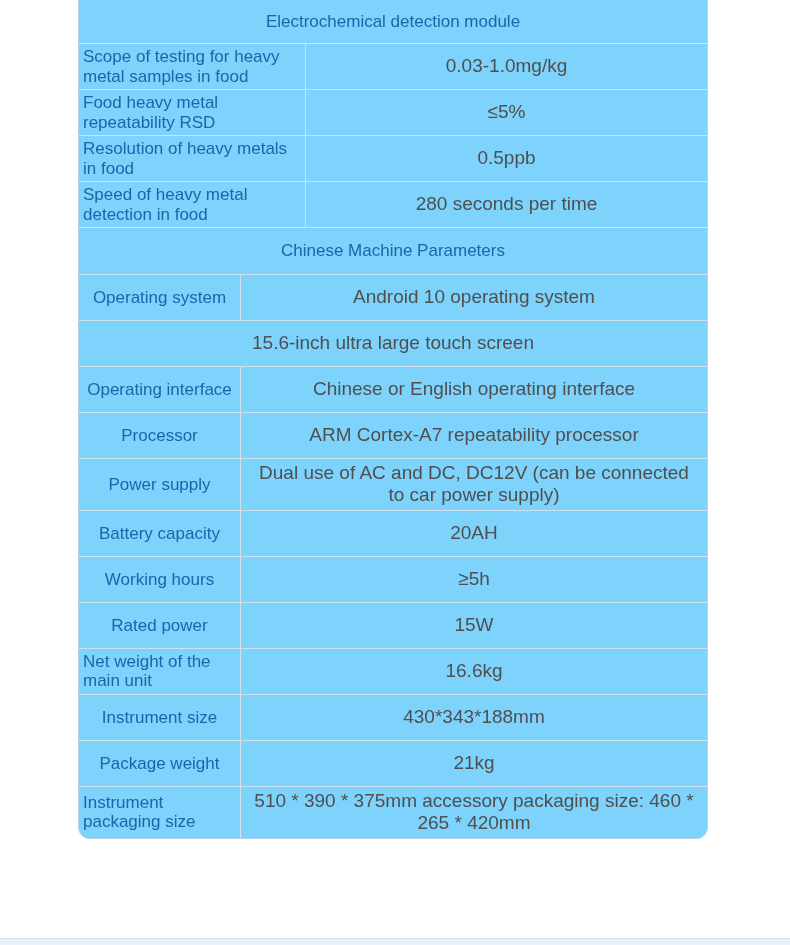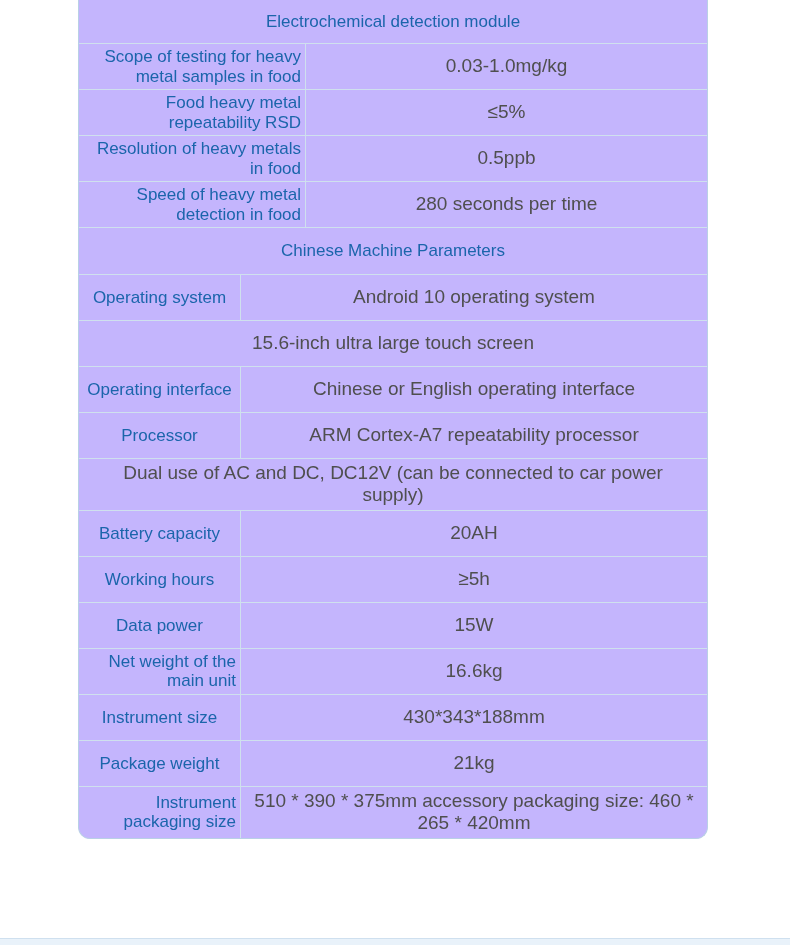--- a/index.html
+++ b/index.html
@@ -16,38 +16,38 @@
     width:790px;height:945px;position:relative;background:#ffffff;
     font-family:"Liberation Sans","DejaVu Sans",sans-serif;
     overflow:hidden;
   }
   .spec-table{
     position:absolute;left:78px;top:0;width:630px;
     border:1px solid var(--border-outer);
     border-top:none;
     border-radius:0 0 12px 12px;
     overflow:hidden;
-    background:#c4b5fd;
+    background:#7dd3fc;
   }
   .section-header{
     display:flex;align-items:center;justify-content:center;
     height:43px;text-align:center;
     color:var(--label-blue);font-size:17px;
     border-top:1px solid var(--border-inner);
   }
   .section-header.first{border-top:none;}
   .section-header.second{height:47px;}
   .row{
     display:flex;align-items:stretch;
     border-top:1px solid var(--border-inner);
     min-height:46px;
   }
   .row .label{
     display:flex;align-items:center;justify-content:center;
-    text-align:right;
+    text-align:left;
     color:var(--label-blue);font-size:17px;line-height:1.12;
     border-right:1px solid var(--border-inner);
     padding:3px 4px;
     flex:0 0 auto;
   }
   .row.s1 .label{width:227px;}
   .row.s2 .label{width:162px;}
   .row .value{
     flex:1 1 auto;
     display:flex;align-items:center;justify-content:center;
@@ -92,32 +92,33 @@
     </div>
     <div class="row s2">
       <div class="label">Operating interface</div>
       <div class="value">Chinese or English operating interface</div>
     </div>
     <div class="row s2">
       <div class="label">Processor</div>
       <div class="value">ARM Cortex-A7 repeatability processor</div>
     </div>
     <div class="row s2">
+      <div class="label">Power supply</div>
       <div class="value">Dual use of AC and DC, DC12V (can be connected to car power supply)</div>
     </div>
     <div class="row s2">
       <div class="label">Battery capacity</div>
       <div class="value">20AH</div>
     </div>
     <div class="row s2">
       <div class="label">Working hours</div>
       <div class="value">≥5h</div>
     </div>
     <div class="row s2">
-      <div class="label">Data power</div>
+      <div class="label">Rated power</div>
       <div class="value">15W</div>
     </div>
     <div class="row s2">
       <div class="label">Net weight of the main unit</div>
       <div class="value">16.6kg</div>
     </div>
     <div class="row s2">
       <div class="label">Instrument size</div>
       <div class="value">430*343*188mm</div>
     </div>

